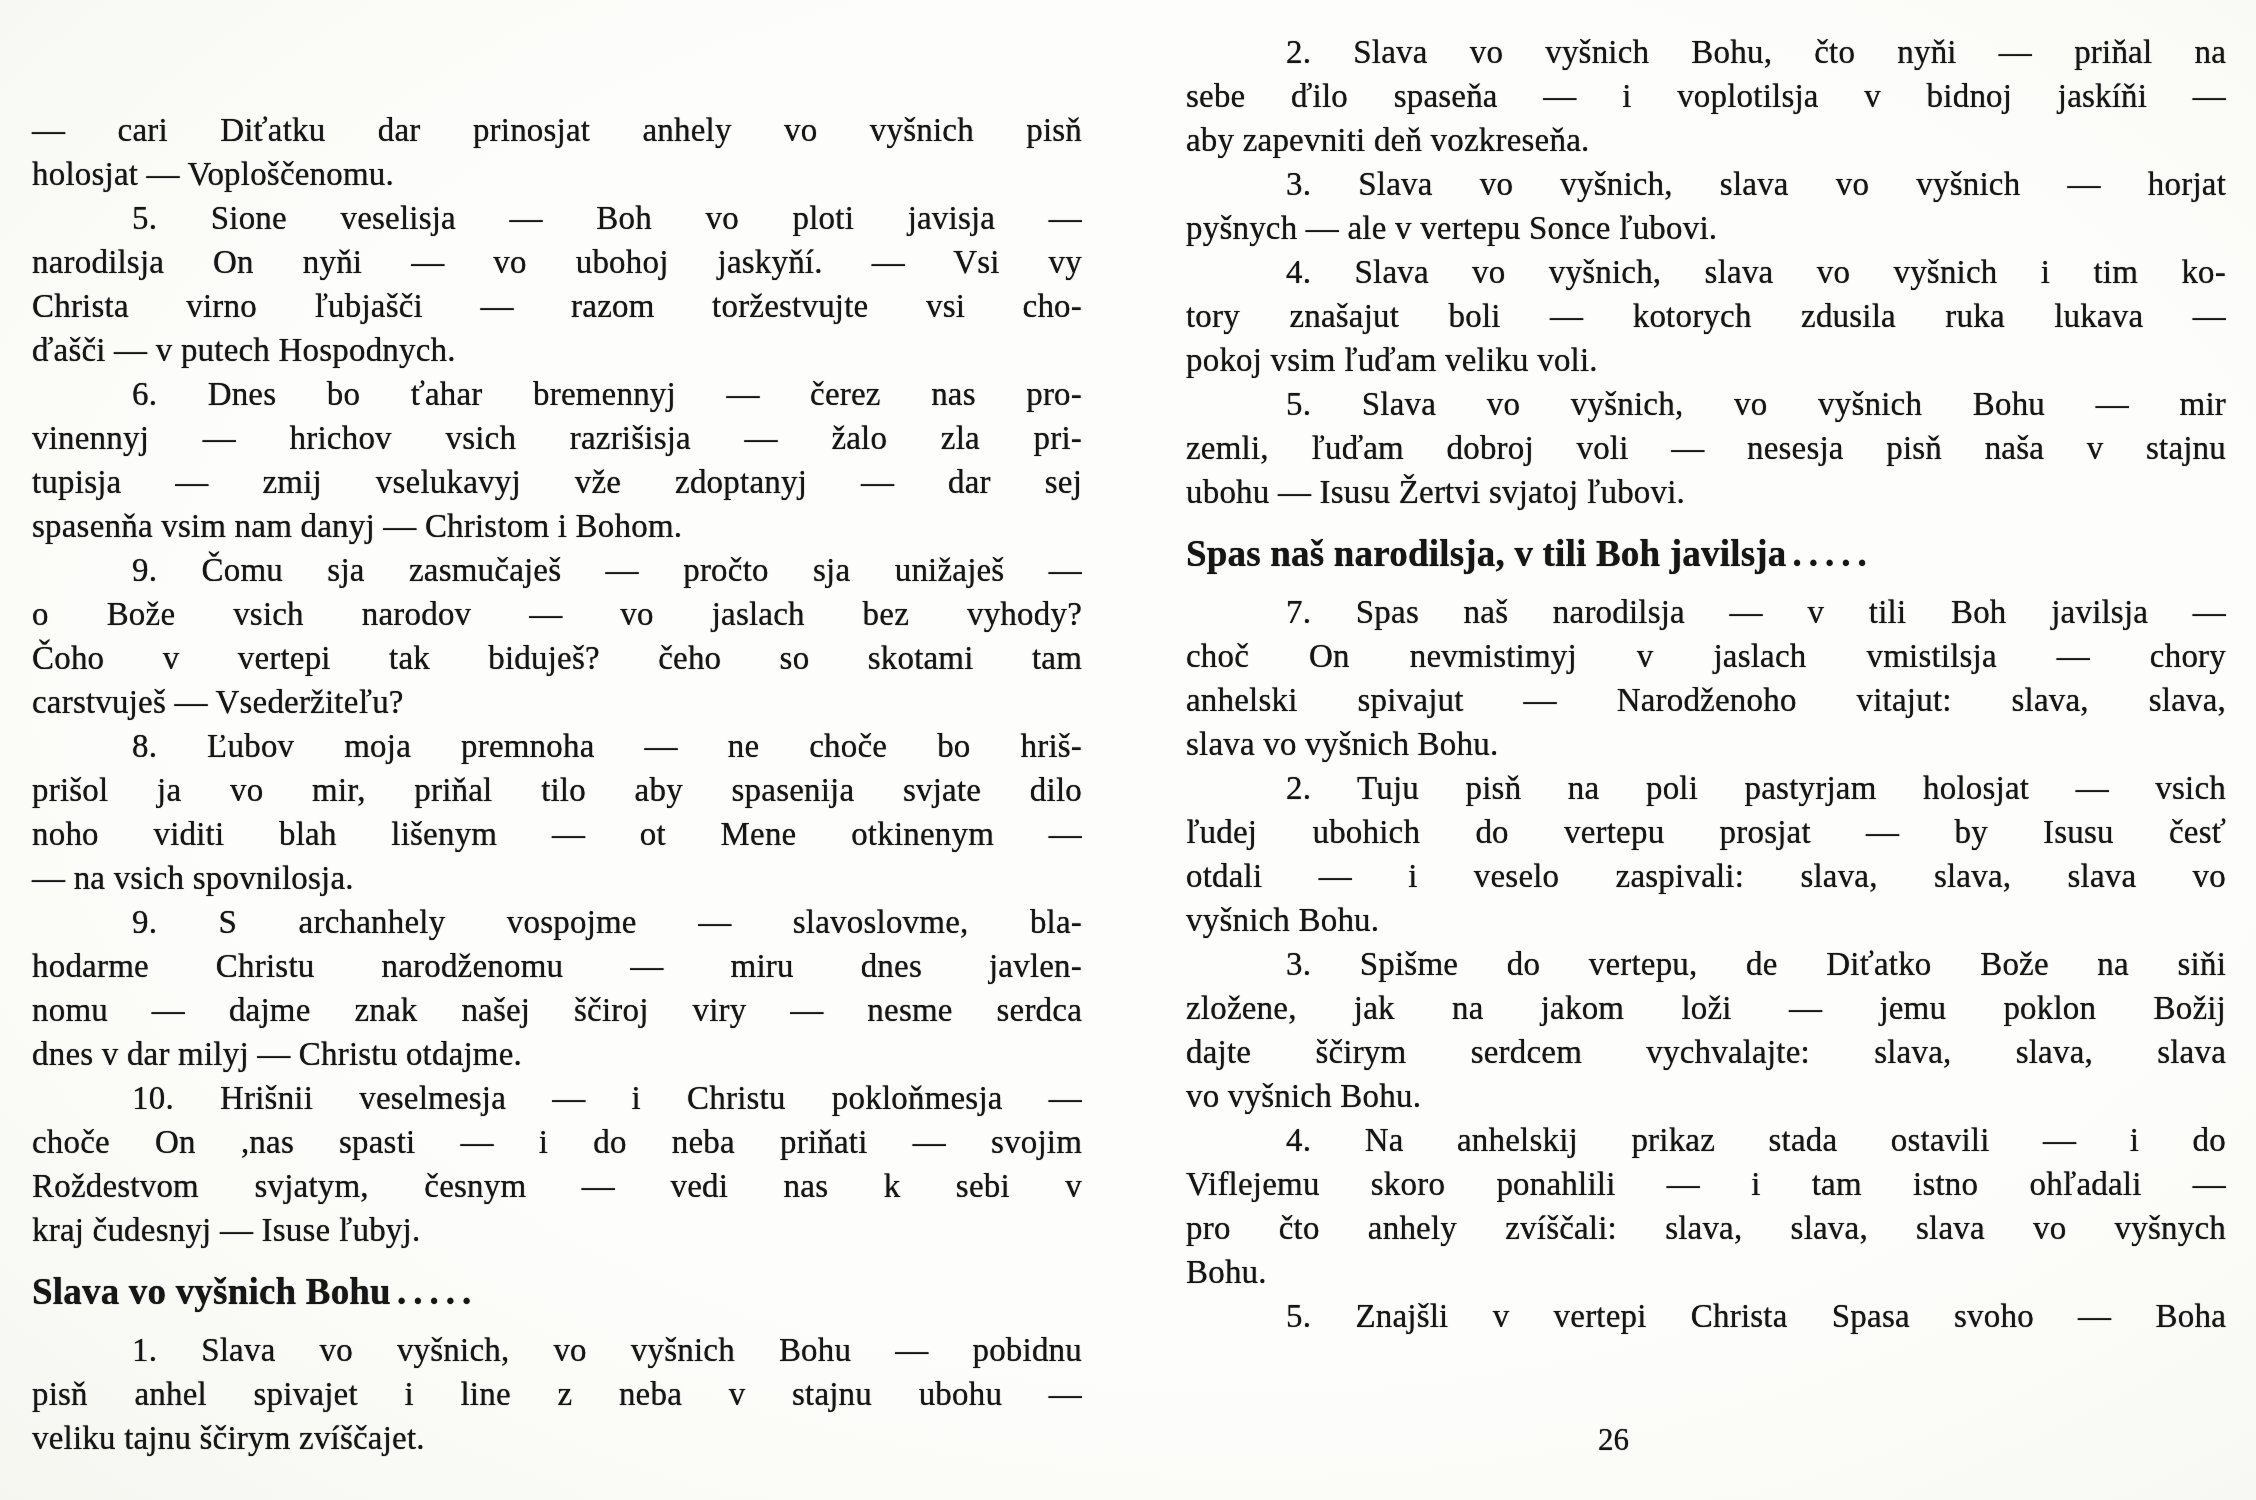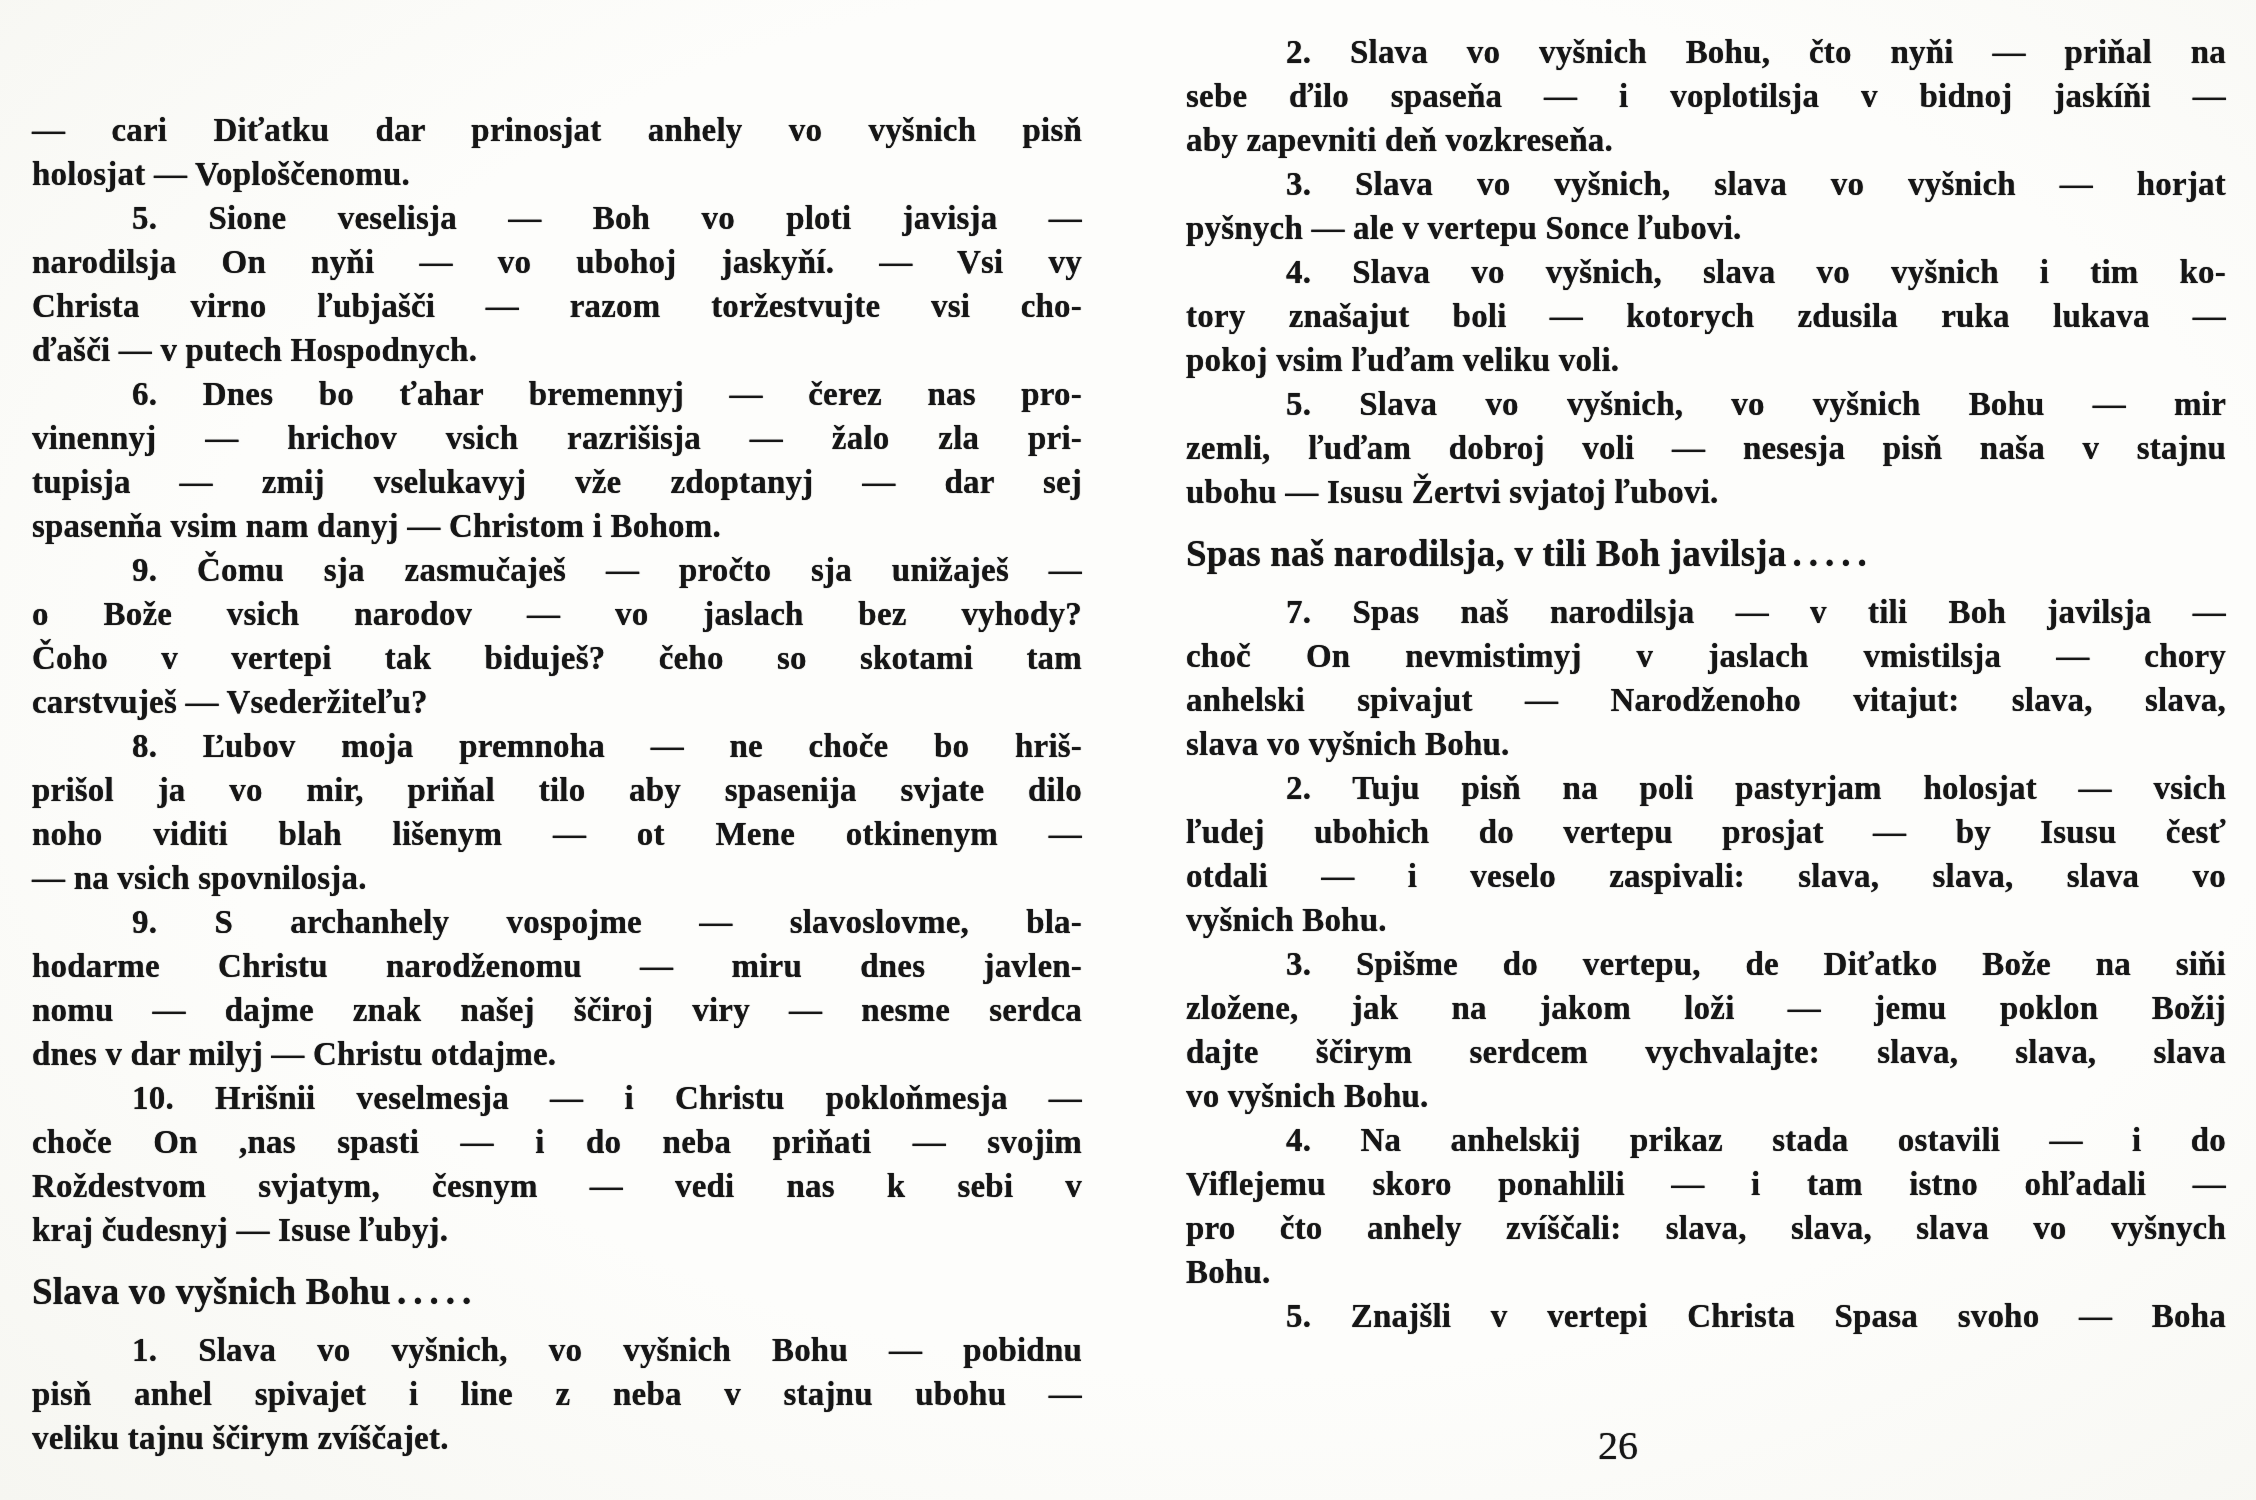--- a/index.html
+++ b/index.html
@@ -19,38 +19,37 @@
     font-size: 33px;
     line-height: 44px;
     text-shadow: 0 0 1px rgba(10,10,10,0.85);
     letter-spacing: 0.2px;
   }
   .col-left  { left: 32px;   top: 108px; width: 1050px; }
   .col-right { left: 1186px; top: 30px;  width: 1040px; }
   .line {
     text-align: justify;
     text-align-last: left;
-    font-weight: bold;
   }
   .line.just { text-align-last: justify; }
   .line.indent { text-indent: 100px; }
   .heading {
     text-align: left;
     font-weight: bold;
     font-size: 37px;
     line-height: 48px;
     margin: 16px 0 12px 0;
     text-shadow: 0 0 1px rgba(10,10,10,0.9);
   }
   .heading .dots { letter-spacing: 7px; margin-left: 6px; }
   .page-number {
     position: absolute;
     left: 1598px;
     top: 1422px;
-    font-size: 40px;
+    font-size: 31px;
     text-shadow: 0 0 1px rgba(10,10,10,0.85);
   }
 </style>
 </head>
 <body>
 
 <div class="page">
   <div class="col col-left">
       <div class="line just">— cari Diťatku dar prinosjat anhely vo vyšnich pisň</div>
       <div class="line">holosjat — Voploščenomu.</div>

